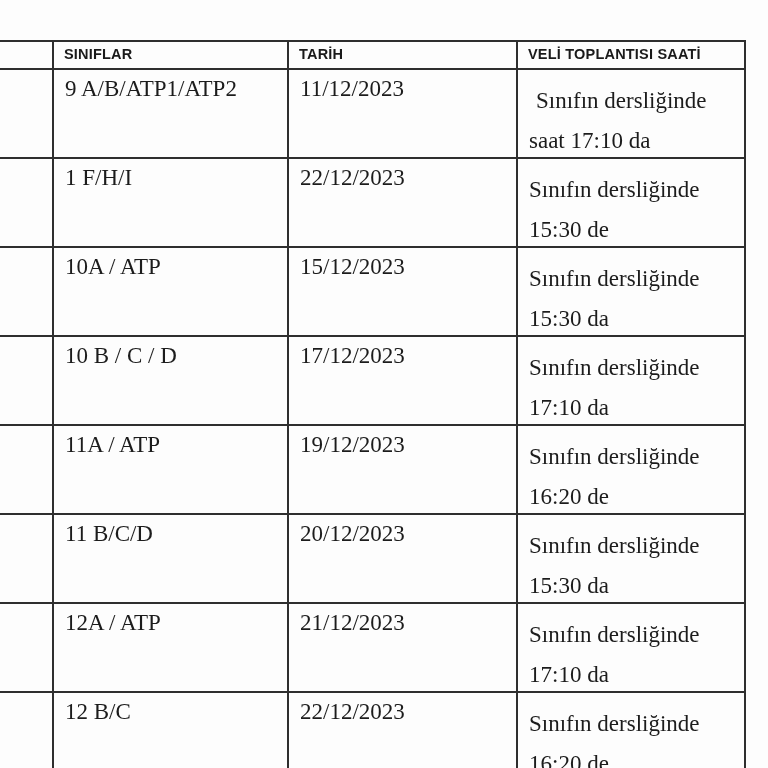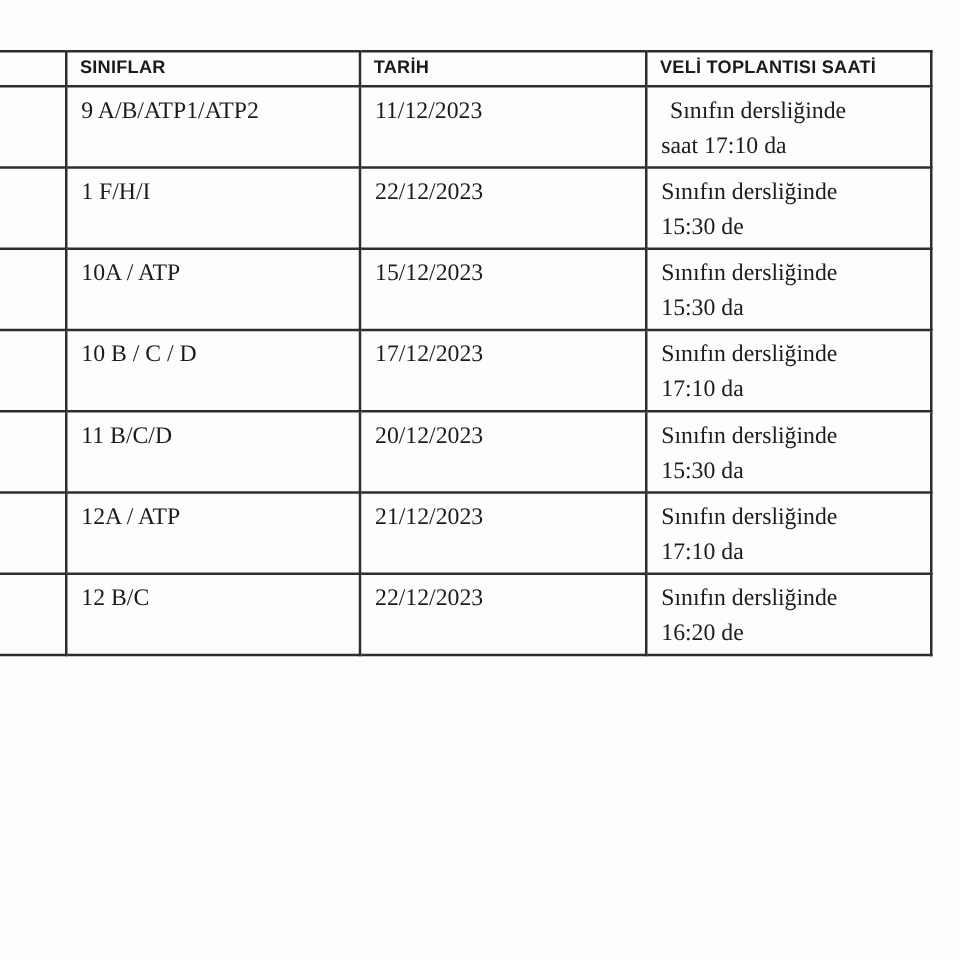--- a/index.html
+++ b/index.html
@@ -45,25 +45,25 @@
     font-family: "Liberation Sans", sans-serif;
     font-size: 14.5px;
     font-weight: 600;
     letter-spacing: 0.2px;
     padding: 4px 4px 2px 10px;
     color: #1a1a1a;
   }
   .schedule-table tbody tr { height: 57px; }
   .schedule-table tbody tr:last-child { height: 60px; }
   .schedule-table tbody td {
-    font-size: 19px;
+    font-size: 23px;
     padding: 5px 4px 2px 11px;
     line-height: 28px;
   }
-  .time-line { display: block; line-height: 28px; }
+  .time-line { display: block; line-height: 28px; margin-top: 12px; }
   
   tr.row-0 .time-line-0 { padding-left: 7px; }
 </style>
 </head>
 <body>
 
 <div class="page">
   <table class="schedule-table">
     <colgroup>
       <col class="c-stub">
@@ -109,20 +109,29 @@
       </tr>
       <tr class="row-4">
         <td></td>
         <td>10 B / C / D</td>
         <td>17/12/2023</td>
         <td>
           <span class="time-line time-line-0">Sınıfın dersliğinde</span>
           <span class="time-line">17:10 da</span>
         </td>
       </tr>
+      <tr class="row-5">
+        <td></td>
+        <td>11A / ATP</td>
+        <td>19/12/2023</td>
+        <td>
+          <span class="time-line time-line-0">Sınıfın dersliğinde</span>
+          <span class="time-line">16:20 de</span>
+        </td>
+      </tr>
       <tr class="row-6">
         <td></td>
         <td>11 B/C/D</td>
         <td>20/12/2023</td>
         <td>
           <span class="time-line time-line-0">Sınıfın dersliğinde</span>
           <span class="time-line">15:30 da</span>
         </td>
       </tr>
       <tr class="row-7">

